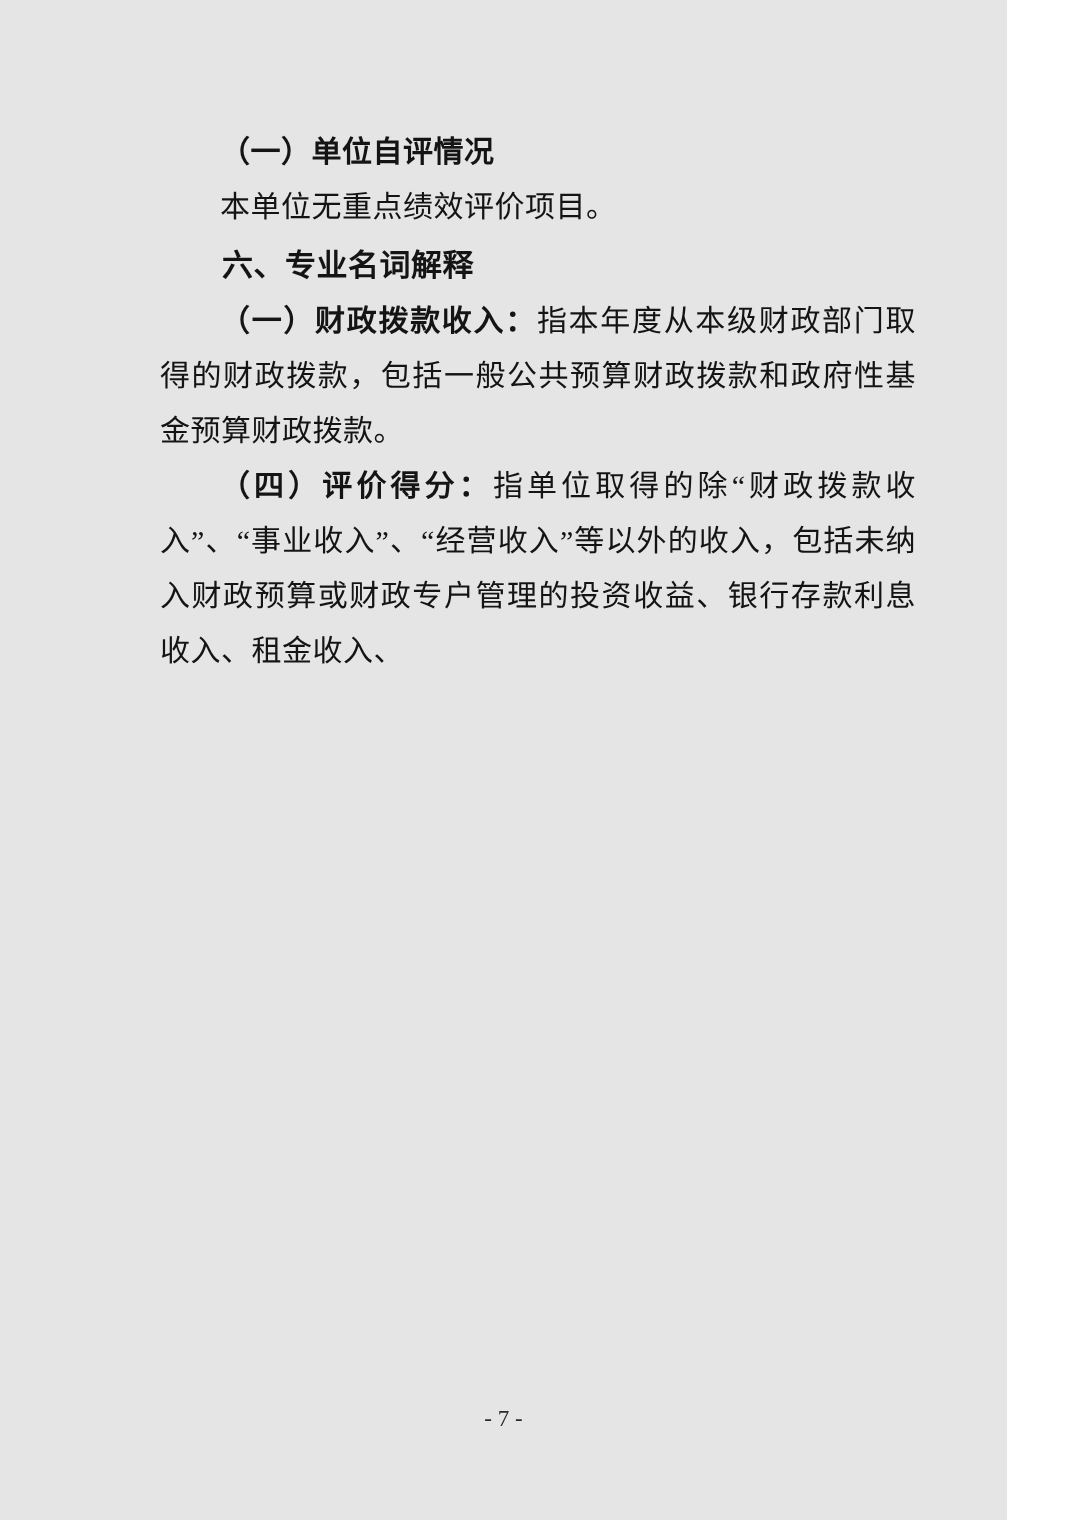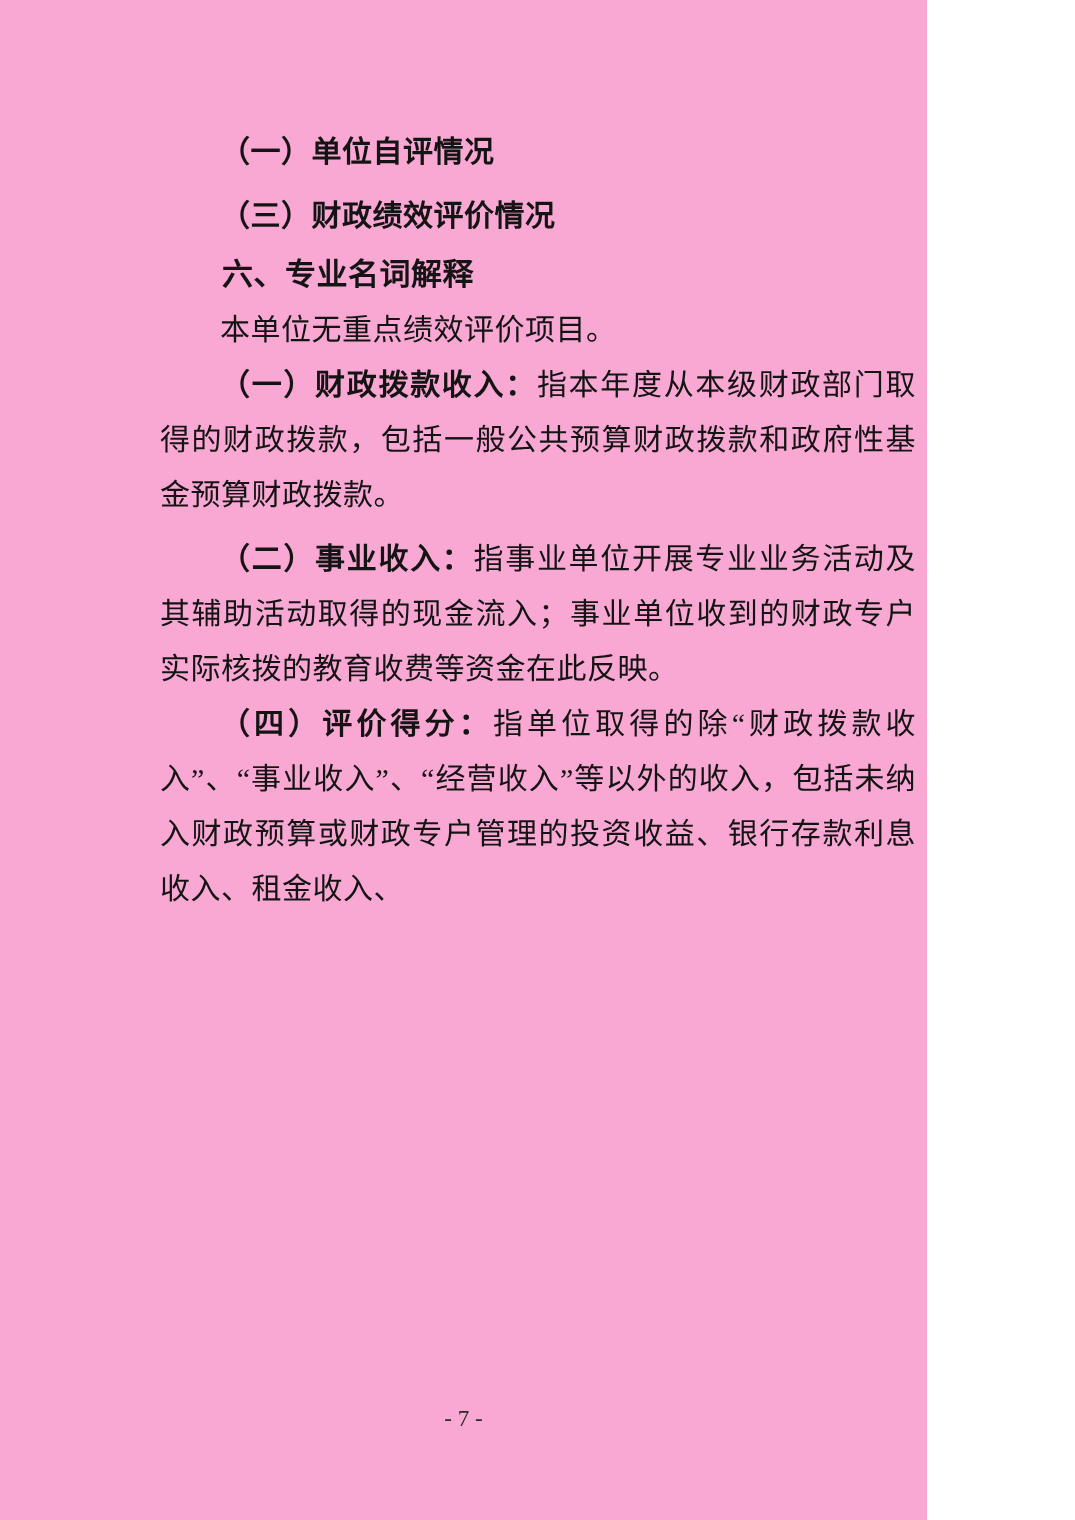--- a/index.html
+++ b/index.html
@@ -2,23 +2,23 @@
 <html lang="zh-CN"><head>
 <meta charset="utf-8">
 <style>
   html, body {
     margin: 0;
     padding: 0;
     background: #ffffff;
   }
   .page {
     position: relative;
-    width: 927px;
+    width: 1007px;
     height: 1520px;
-    background: #f9a8d4;
+    background: #e5e5e5;
     color: #141414;
     font-family: "Liberation Serif", "DejaVu Serif", serif;
     overflow: hidden;
   }
   .content {
     position: absolute;
     left: 160px;
     top: 124px;
     width: 756px;
   }
@@ -62,28 +62,26 @@
 </style>
 </head>
 <body>
 
 <div class="page">
   <main class="content">
 
     <p class="line h2">（一）单位自评情况</p>
 
 
-    <p class="line h2 gap">（三）财政绩效评价情况</p>
+    <p class="line">本单位无重点绩效评价项目。</p>
+
     <p class="line h1-hei gap-sm">六、专业名词解释</p>
-
-    <p class="line">本单位无重点绩效评价项目。</p>
 
     <p class="line"><span class="lead">（一）财政拨款收入：</span><span>指本年度从本级财政部门取得的财政拨款，包括一般公共预算财政拨款和政府性基金预算财政拨款。</span></p>
 
-    <p class="line gap"><span class="lead">（二）事业收入：</span><span>指事业单位开展专业业务活动及其辅助活动取得的现金流入；事业单位收到的财政专户实际核拨的教育收费等资金在此反映。</span></p>
 
 
     <p class="line"><span class="lead">（四）评价得分：</span><span>指单位取得的除“财政拨款收入”、“事业收入”、“经营收入”等以外的收入，包括未纳入财政预算或财政专户管理的投资收益、银行存款利息收入、租金收入、</span></p>
 
   </main>
 
   <div class="pagenum">- 7 -</div>
 </div>
 
 </body></html>

